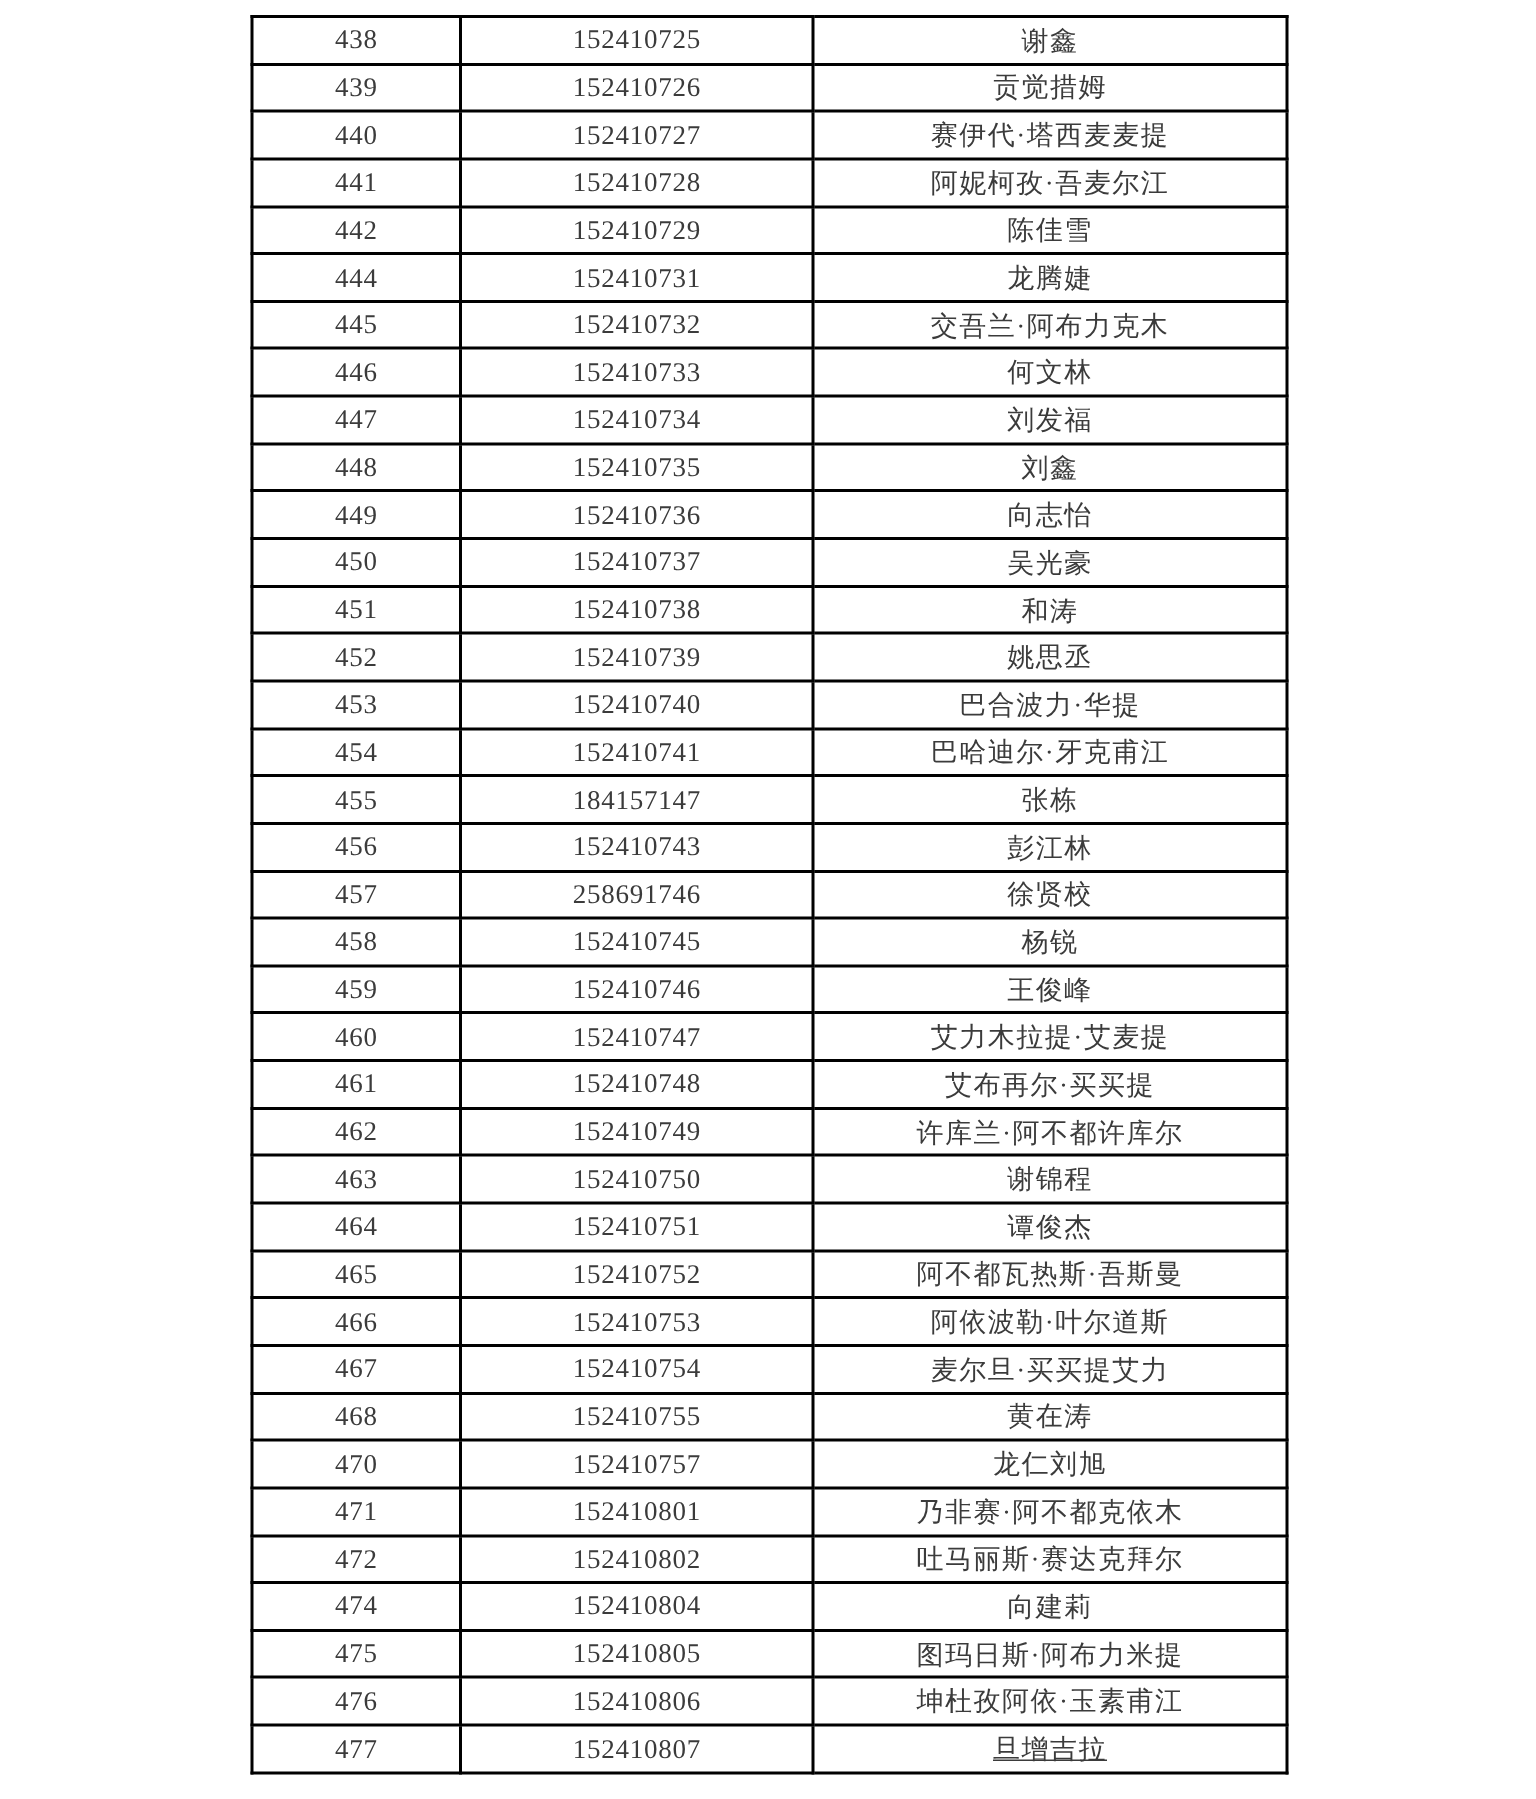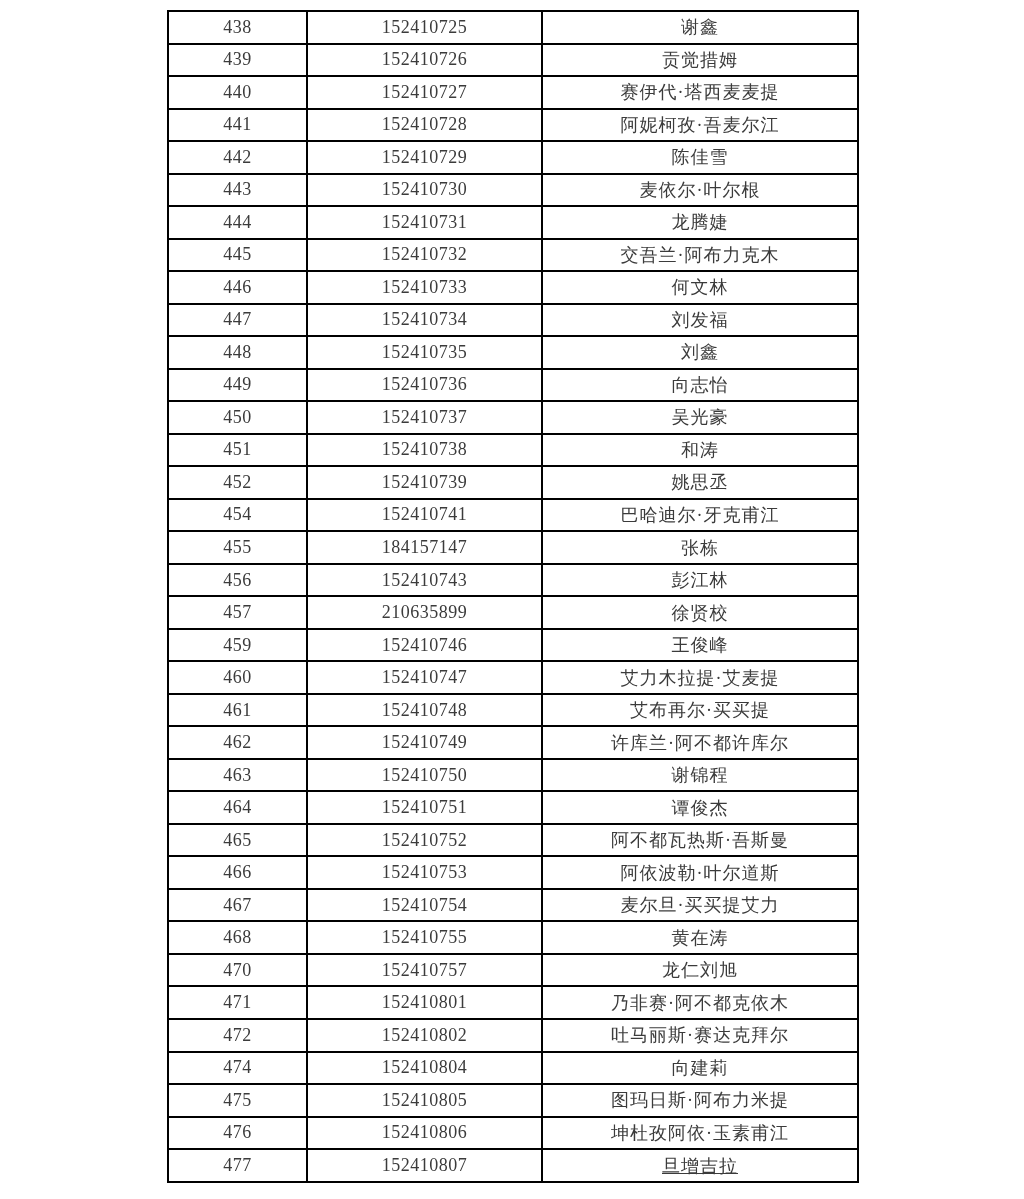--- a/index.html
+++ b/index.html
@@ -69,25 +69,20 @@
           <td class="col-no">441</td>
           <td class="col-id">152410728</td>
           <td class="col-name">阿妮柯孜·吾麦尔江</td>
         </tr>
         <tr>
           <td class="col-no">442</td>
           <td class="col-id">152410729</td>
           <td class="col-name">陈佳雪</td>
         </tr>
         <tr>
-          <td class="col-no">443</td>
-          <td class="col-id">152410730</td>
-          <td class="col-name">麦依尔·叶尔根</td>
-        </tr>
-        <tr>
           <td class="col-no">444</td>
           <td class="col-id">152410731</td>
           <td class="col-name">龙腾婕</td>
         </tr>
         <tr>
           <td class="col-no">445</td>
           <td class="col-id">152410732</td>
           <td class="col-name">交吾兰·阿布力克木</td>
         </tr>
         <tr>
@@ -119,38 +114,48 @@
           <td class="col-no">451</td>
           <td class="col-id">152410738</td>
           <td class="col-name">和涛</td>
         </tr>
         <tr>
           <td class="col-no">452</td>
           <td class="col-id">152410739</td>
           <td class="col-name">姚思丞</td>
         </tr>
         <tr>
+          <td class="col-no">453</td>
+          <td class="col-id">152410740</td>
+          <td class="col-name">巴合波力·华提</td>
+        </tr>
+        <tr>
           <td class="col-no">454</td>
           <td class="col-id">152410741</td>
           <td class="col-name">巴哈迪尔·牙克甫江</td>
         </tr>
         <tr>
           <td class="col-no">455</td>
           <td class="col-id">184157147</td>
           <td class="col-name">张栋</td>
         </tr>
         <tr>
           <td class="col-no">456</td>
           <td class="col-id">152410743</td>
           <td class="col-name">彭江林</td>
         </tr>
         <tr>
           <td class="col-no">457</td>
-          <td class="col-id">210635899</td>
+          <td class="col-id">258691746</td>
           <td class="col-name">徐贤校</td>
+        </tr>
+        <tr>
+          <td class="col-no">458</td>
+          <td class="col-id">152410745</td>
+          <td class="col-name">杨锐</td>
         </tr>
         <tr>
           <td class="col-no">459</td>
           <td class="col-id">152410746</td>
           <td class="col-name">王俊峰</td>
         </tr>
         <tr>
           <td class="col-no">460</td>
           <td class="col-id">152410747</td>
           <td class="col-name">艾力木拉提·艾麦提</td>

